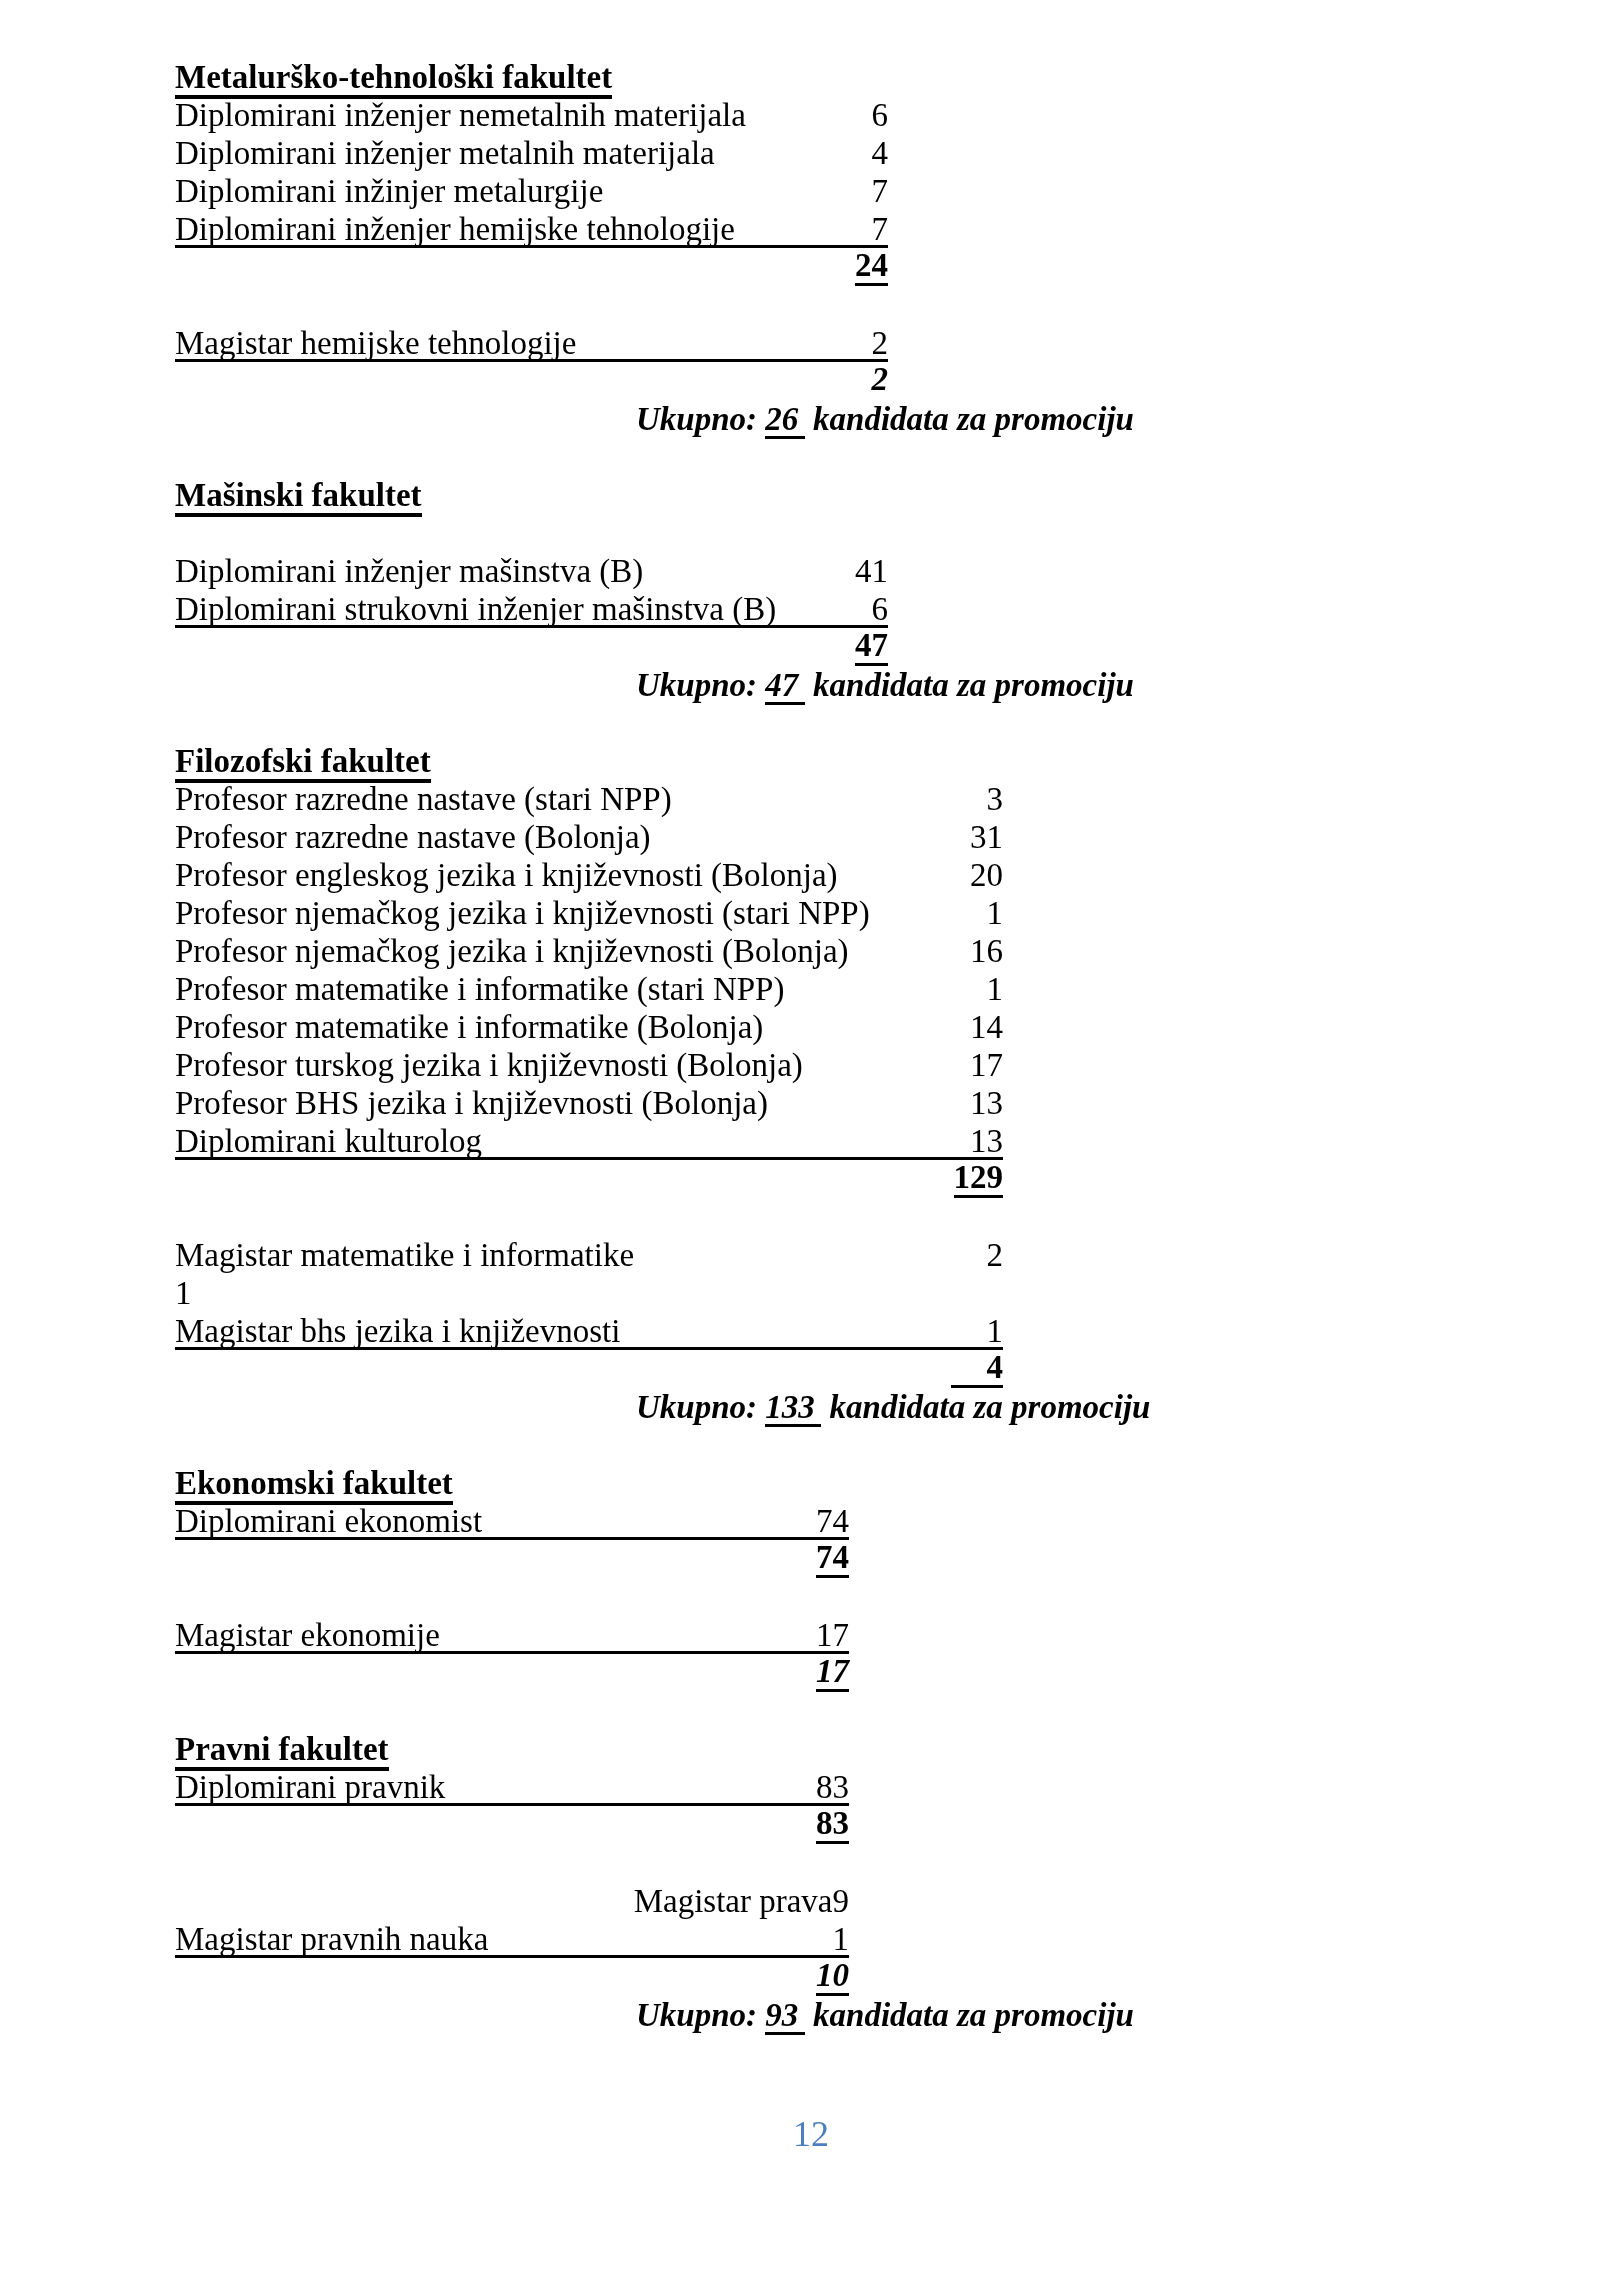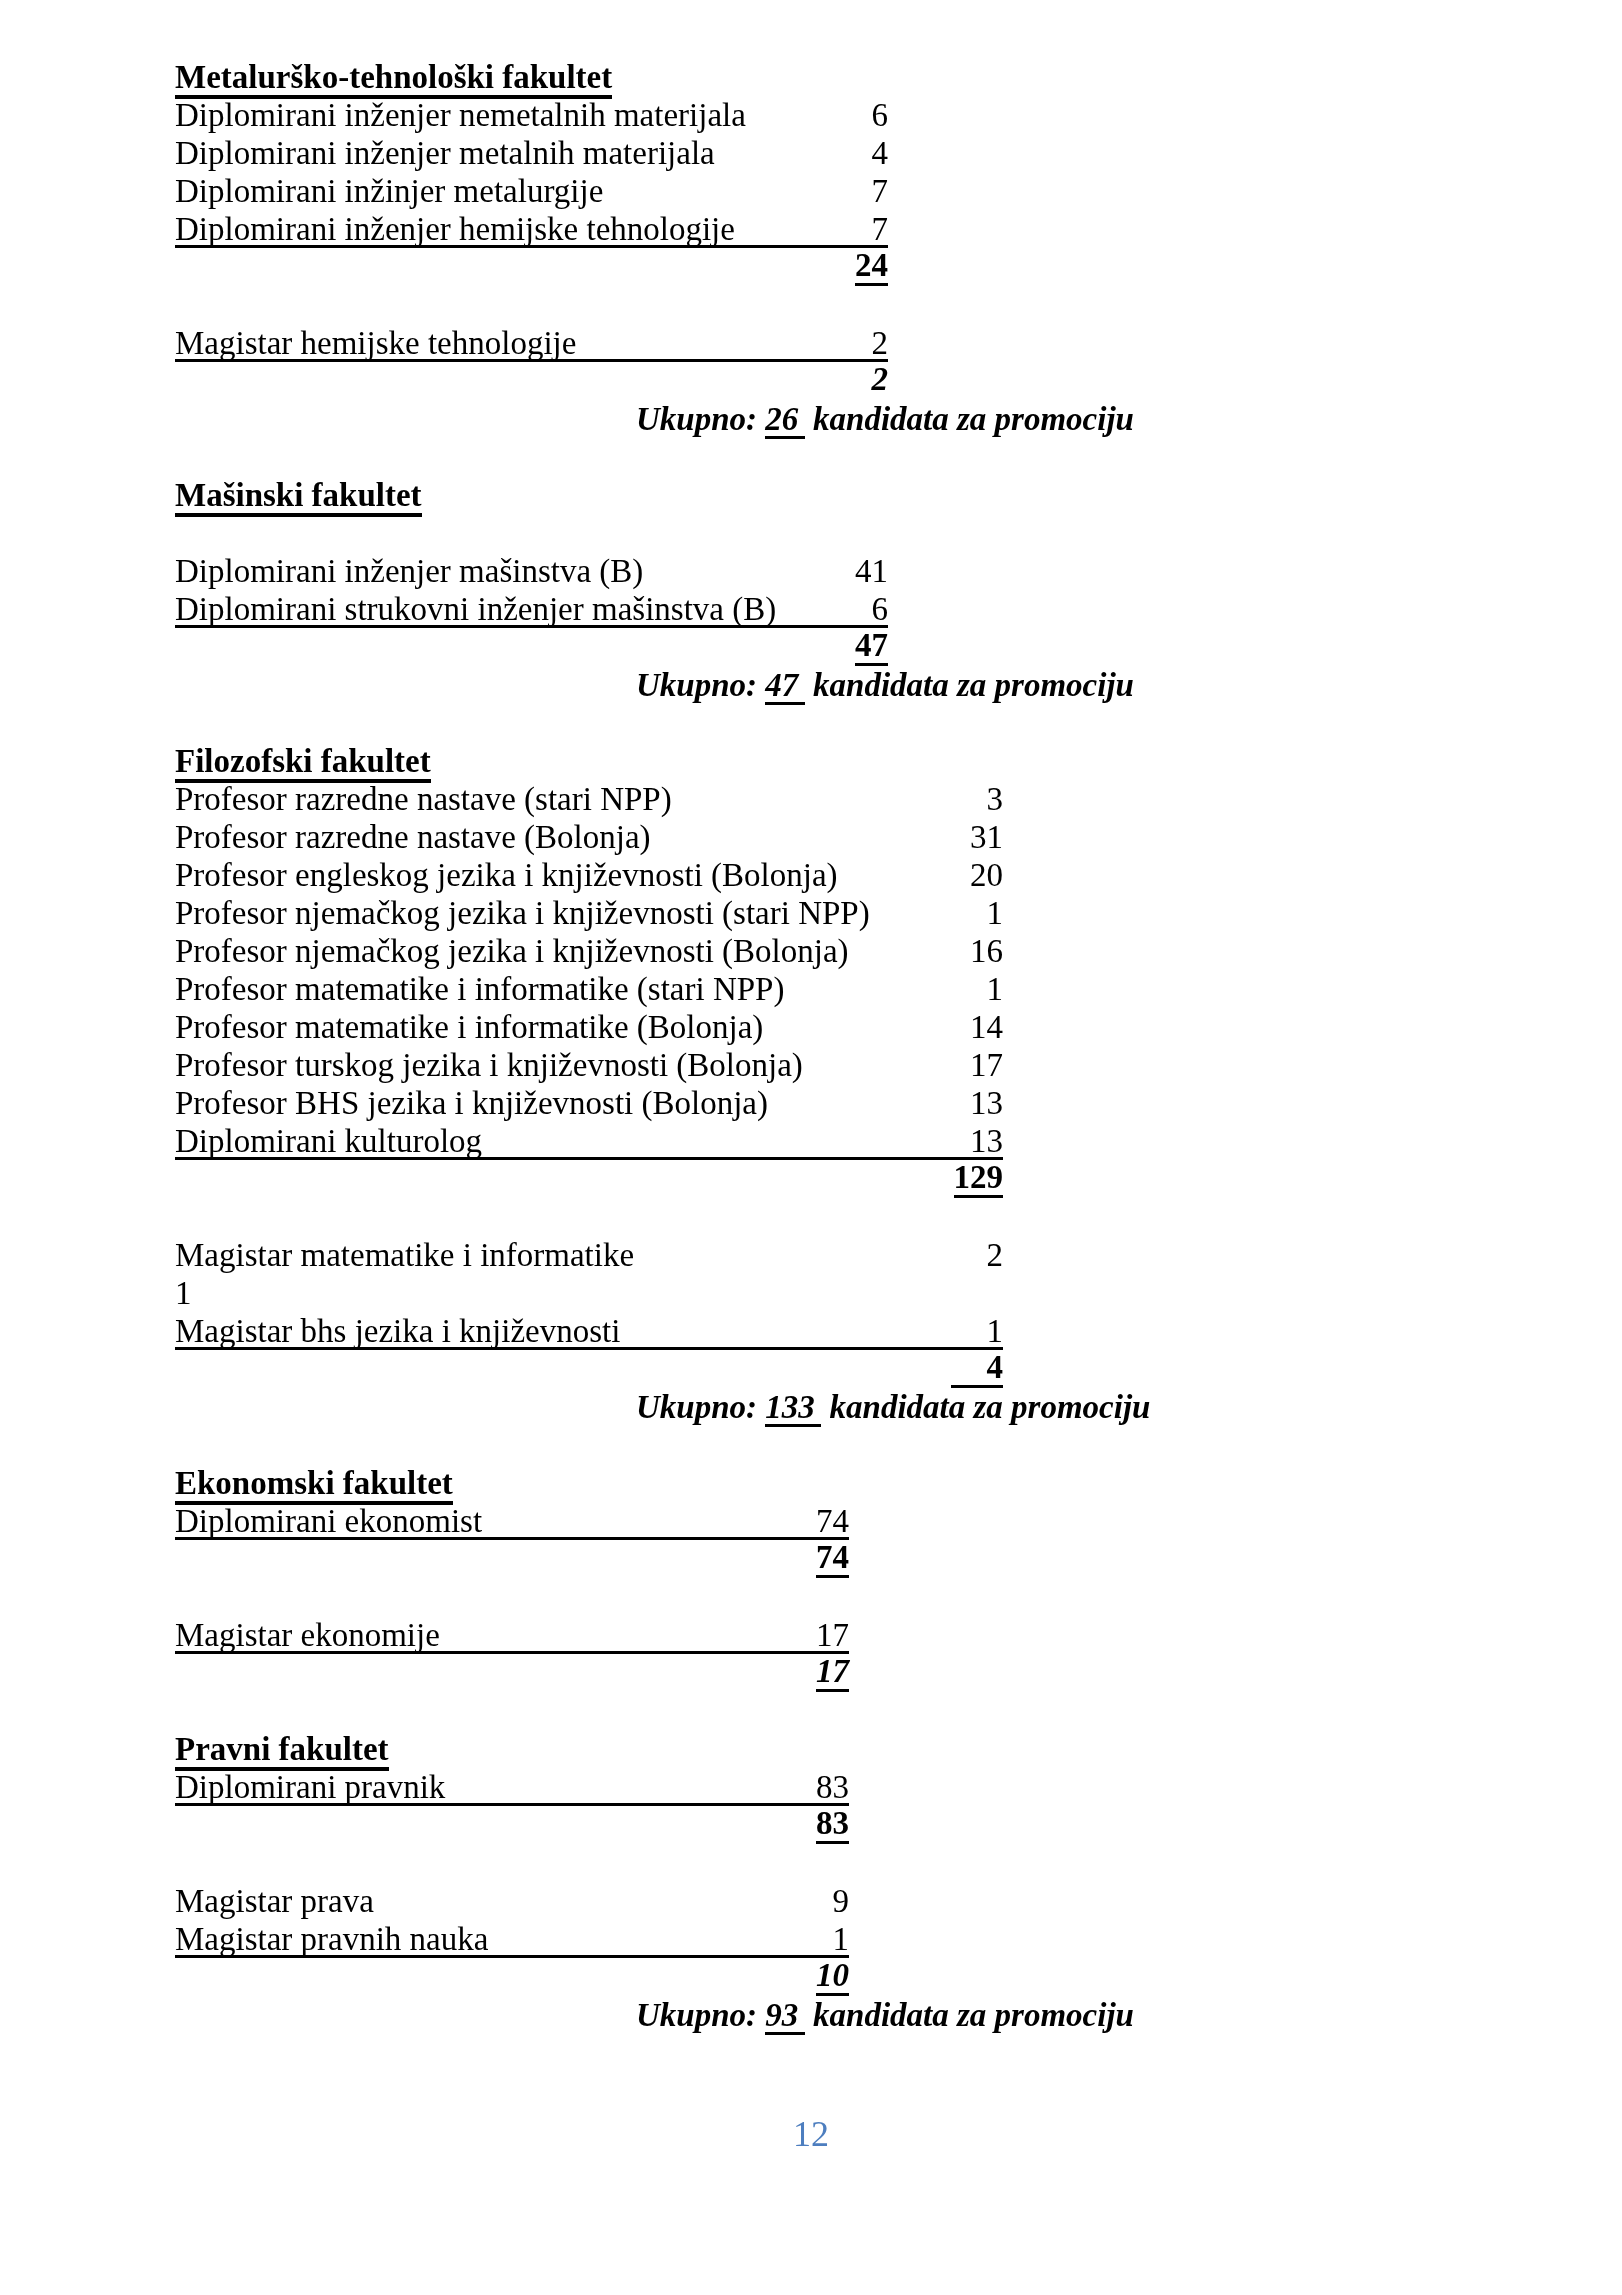--- a/index.html
+++ b/index.html
@@ -186,21 +186,21 @@
       <div class="blank"></div>
       <div class="line"><span class="heading">Pravni fakultet</span></div>
       <div class="row u" style="width: 674px;">
         <span class="lbl">Diplomirani pravnik</span>
         <span class="val">83</span>
       </div>
       <div class="total" style="width: 674px;">
         <span class="tnum tu">83</span>
       </div>
       <div class="blank"></div>
-      <div class="row" style="width: 674px;">
+      <div class="row" style="width: 674px; justify-content: flex-end;">
         <span class="lbl">Magistar prava</span>
         <span class="val">9</span>
       </div>
       <div class="row u" style="width: 674px;">
         <span class="lbl">Magistar pravnih nauka</span>
         <span class="val">1</span>
       </div>
       <div class="total" style="width: 674px;">
         <span class="tnum tu ti">10</span>
       </div>

